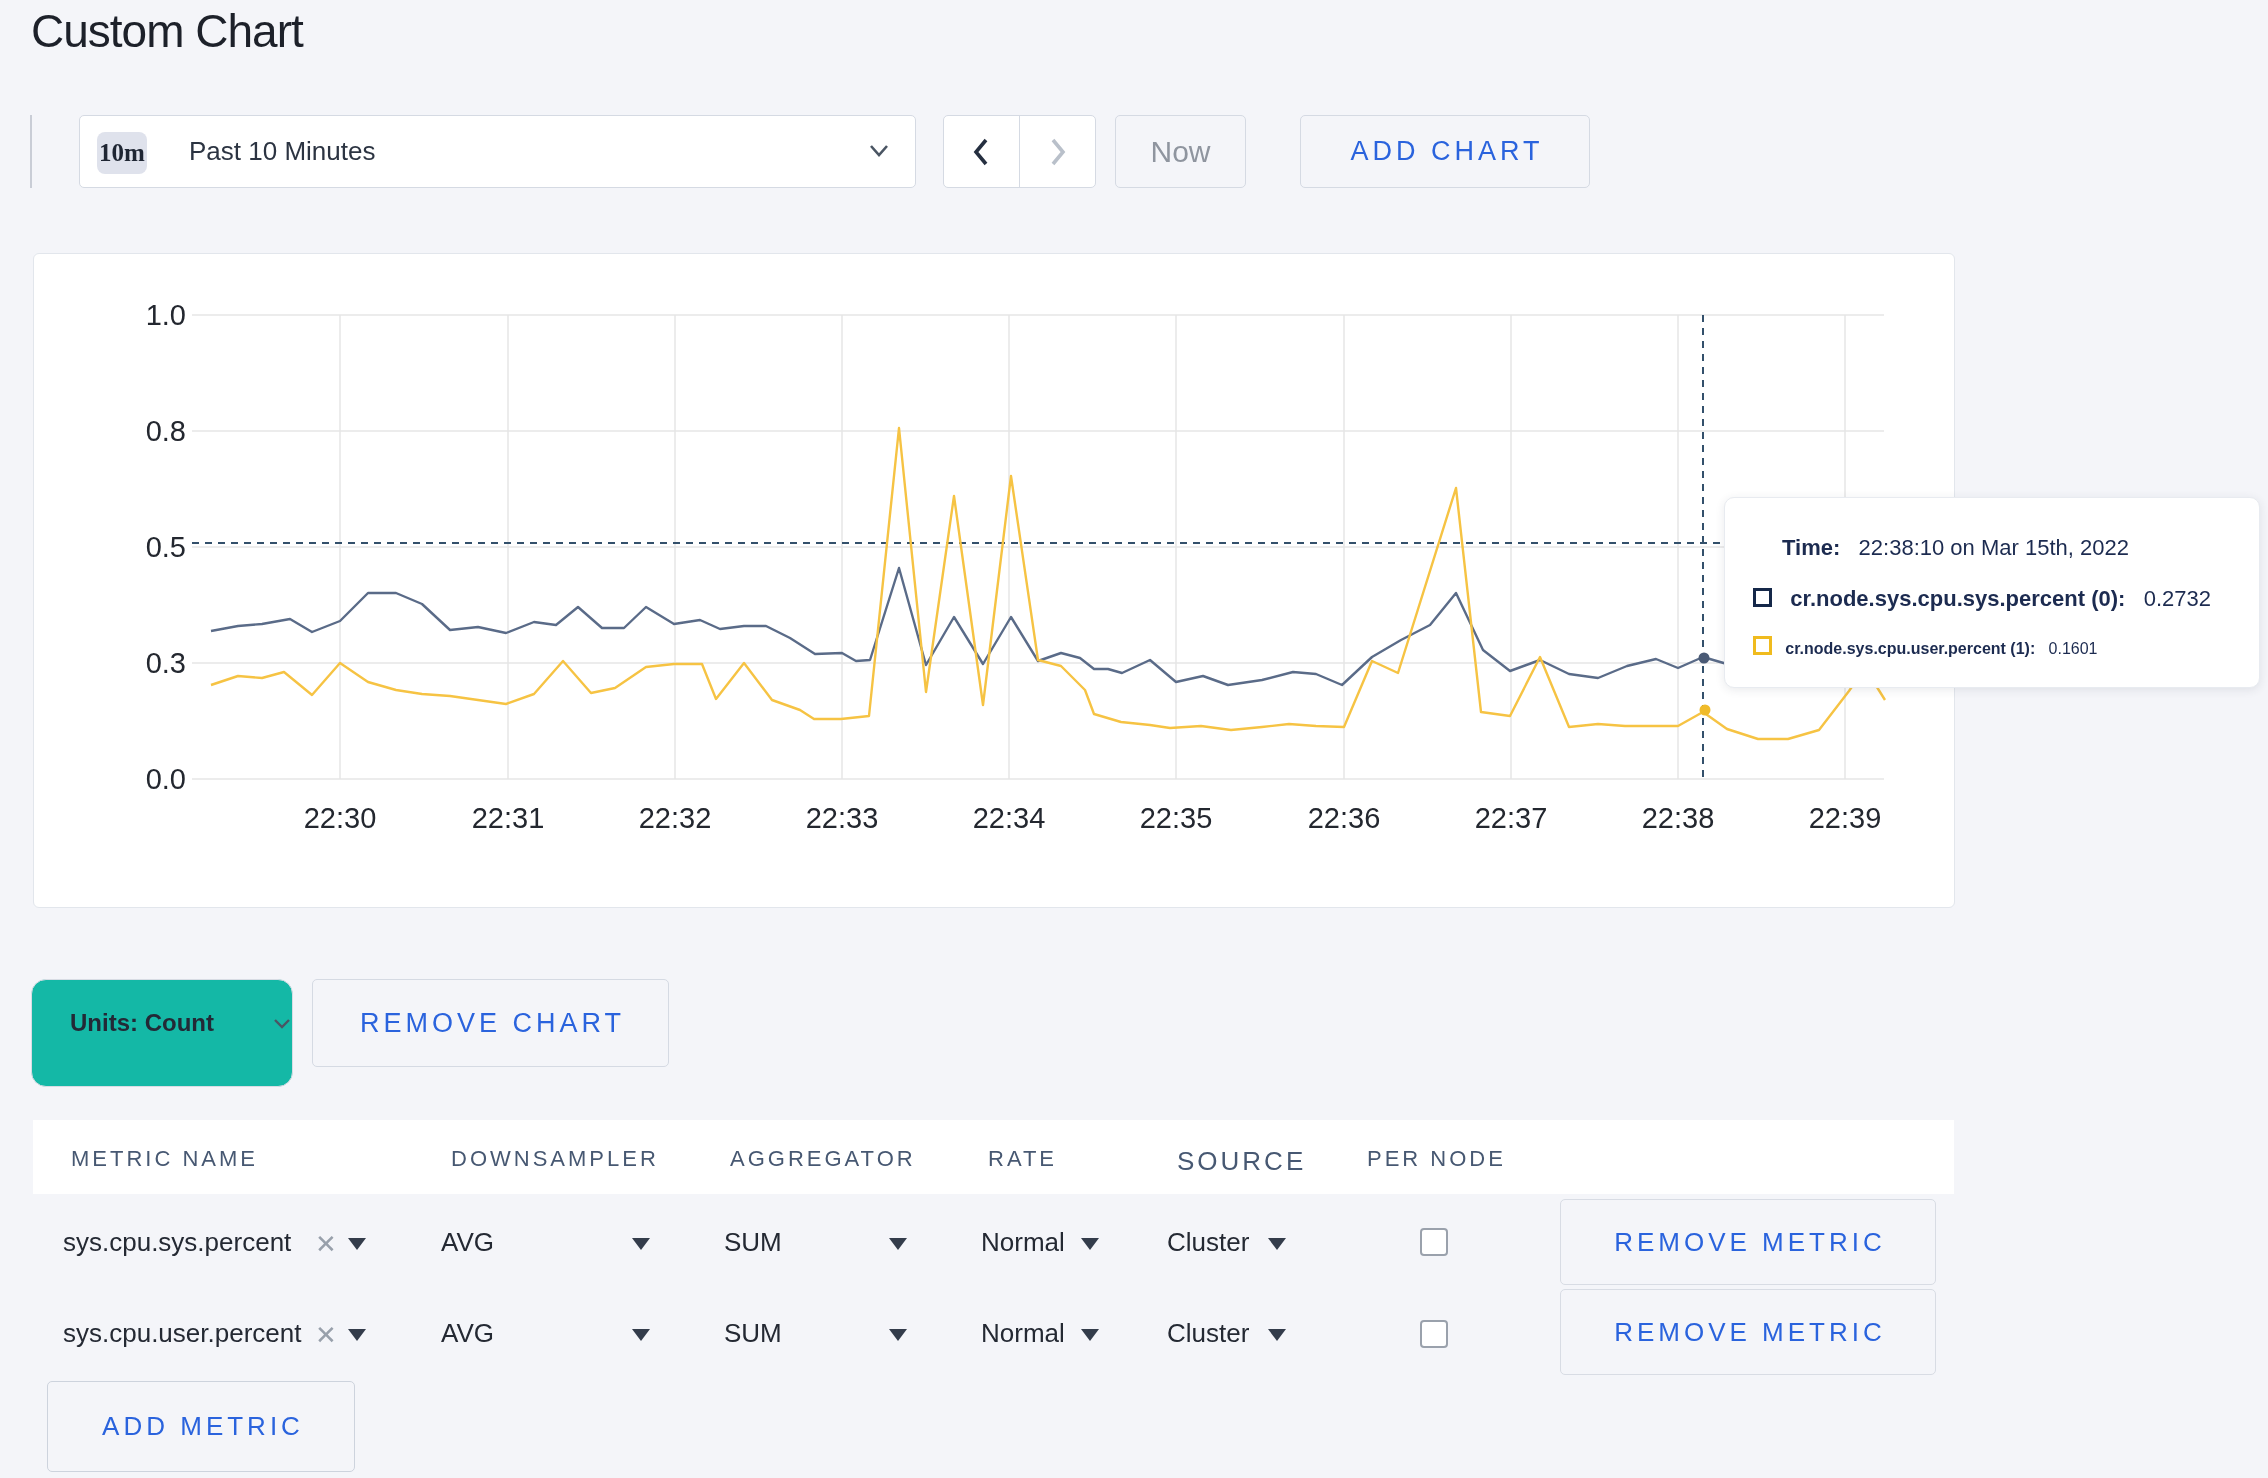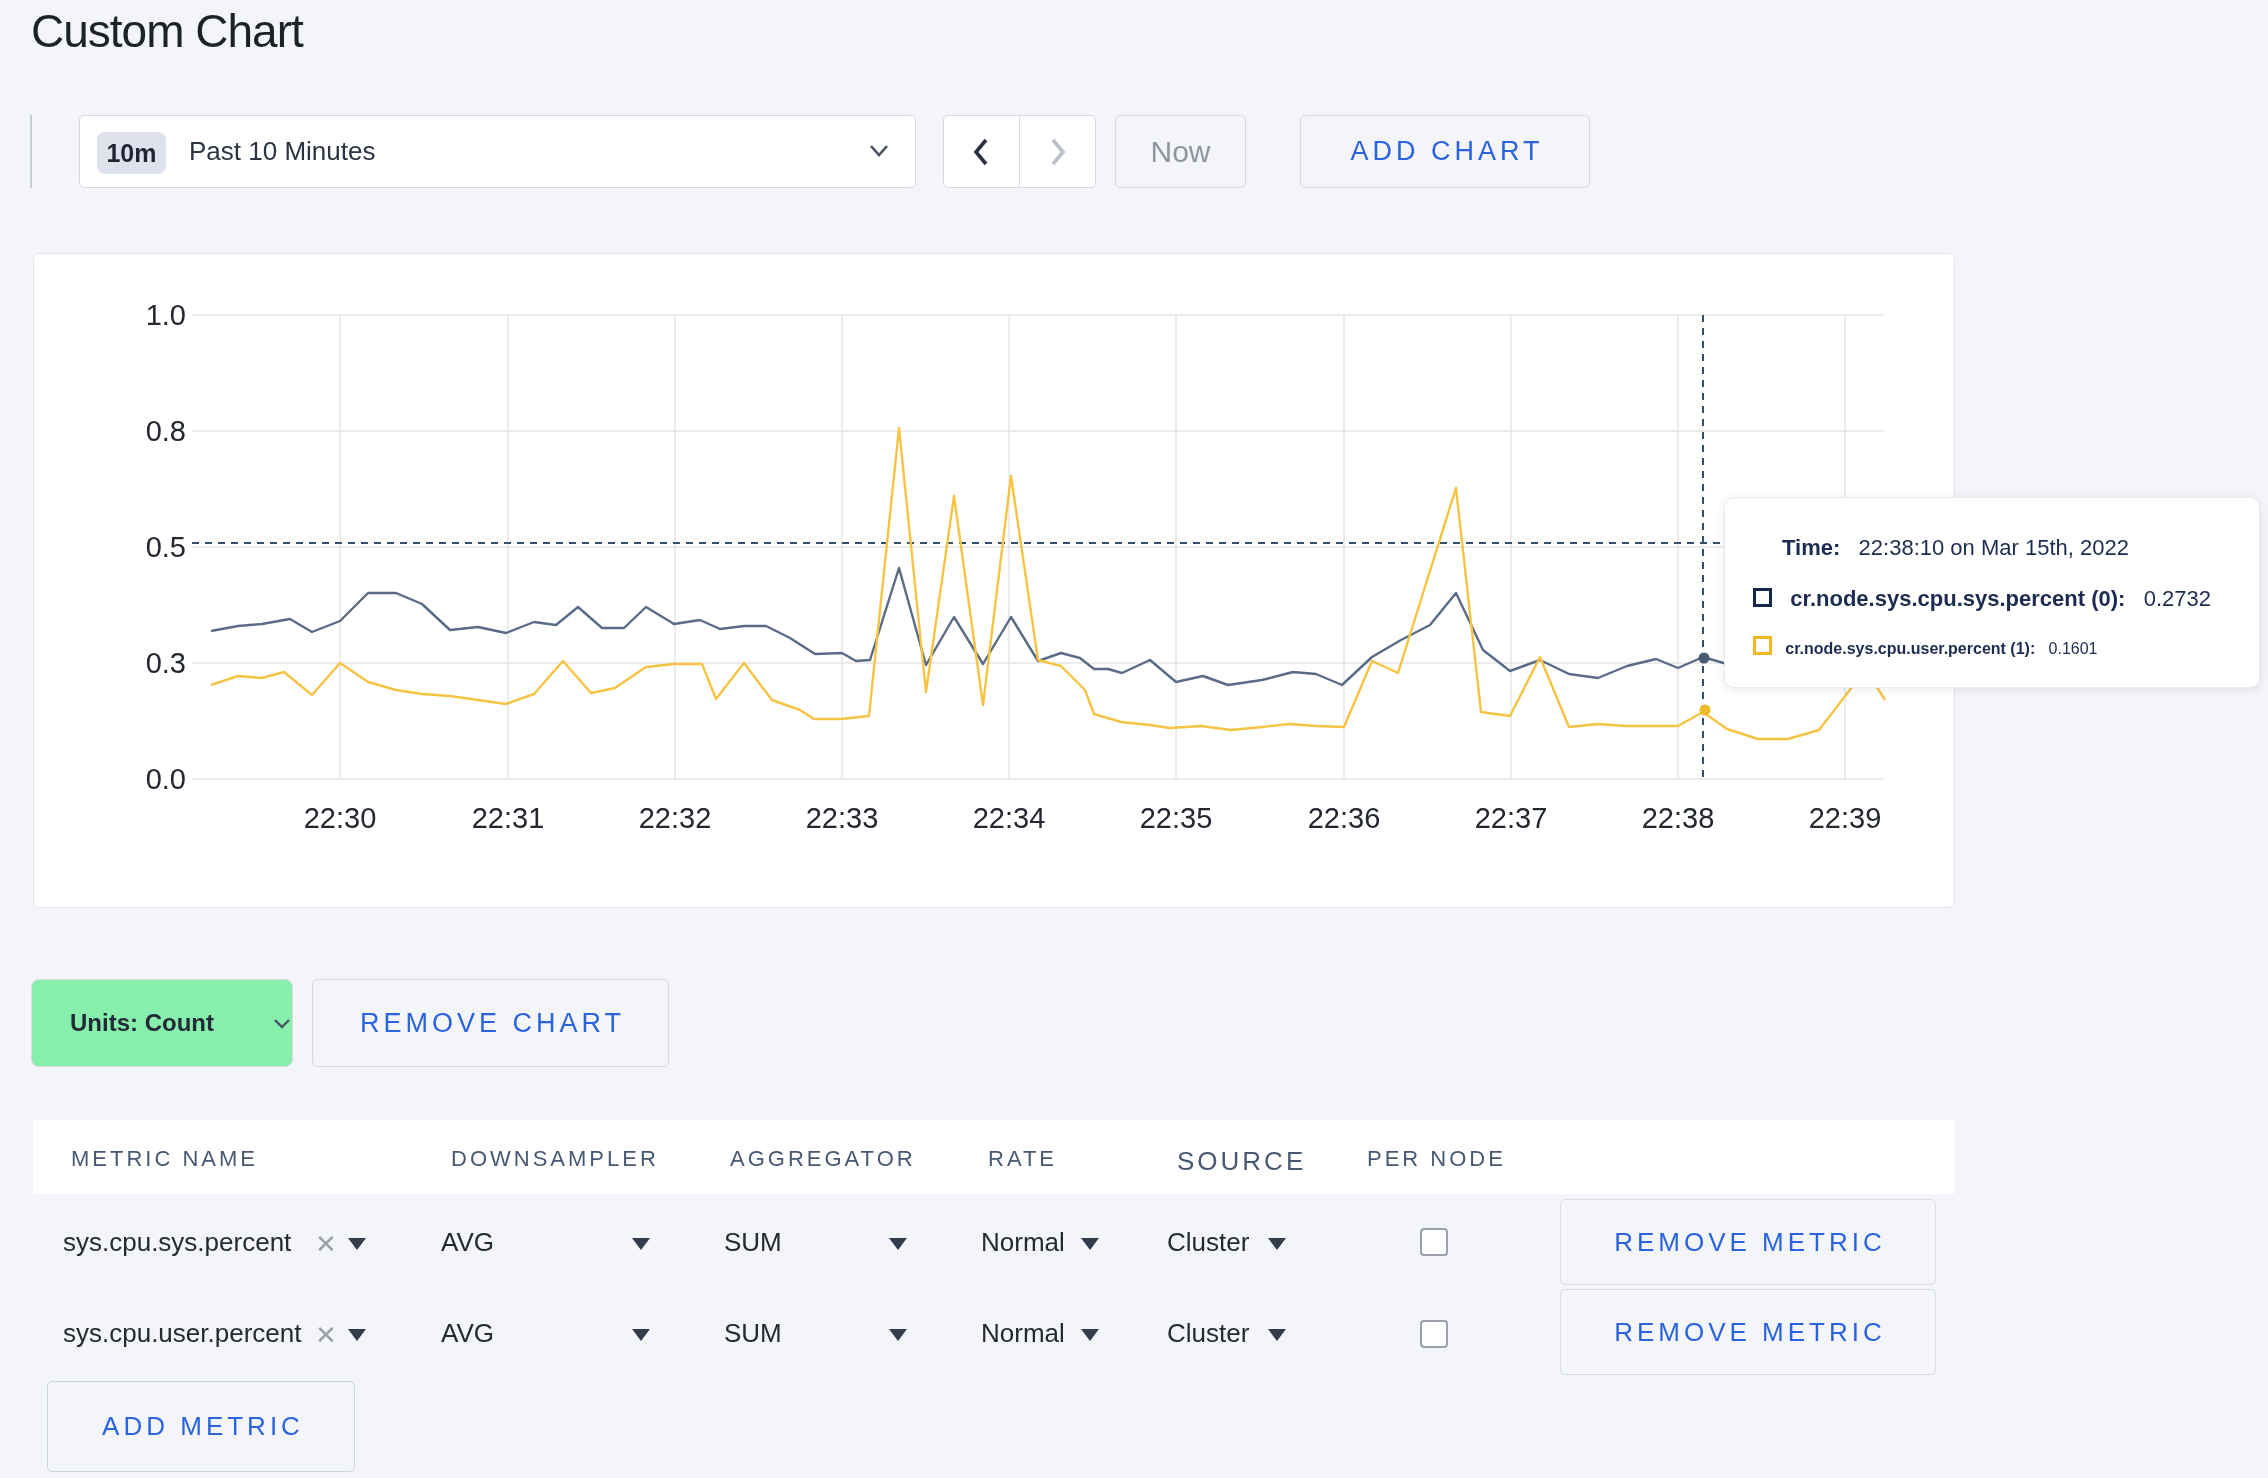--- a/index.html
+++ b/index.html
@@ -9,21 +9,21 @@
   .bluetxt{color:#2a63dd;letter-spacing:4px;font-size:27px;}
   .tri{display:inline-block;width:0;height:0;border-left:9px solid transparent;border-right:9px solid transparent;border-top:12px solid #333c4b;position:absolute;}
 </style>
 </head>
 <body>
 
 <div class="abs" style="left:31px;top:4px;font-size:46px;letter-spacing:-1px;color:#1d212a;font-weight:400;">Custom Chart</div>
 
 <div class="abs" style="left:30px;top:115px;width:2px;height:73px;background:#c9cdd6;"></div>
 <div class="abs" style="left:79px;top:115px;width:837px;height:73px;background:#fff;border:1px solid #d5dae3;border-radius:5px;box-sizing:border-box;">
-  <div class="abs" style="left:17px;top:16px;width:69px;height:42px;background:#dfe2ec;border-radius:8px;display:flex;align-items:center;justify-content:center;font-weight:700;font-size:25px;color:#1f2633;">10m</div>
+  <div class="abs" style="left:17px;top:16px;width:50px;height:42px;background:#dfe2ec;border-radius:8px;display:flex;align-items:center;justify-content:center;font-weight:700;font-size:25px;color:#1f2633;font-family:Liberation Serif, serif;">10m</div>
   <div class="abs" style="left:109px;top:0;height:71px;display:flex;align-items:center;font-size:26px;color:#2c3442;">Past 10 Minutes</div>
   <svg class="abs" style="left:789px;top:28px;" width="20" height="14" viewBox="0 0 20 14">
       <polyline points="2,2 10,11 18,2" fill="none" stroke="#4a5563" stroke-width="2.6"></polyline>
     </svg>
 </div>
 <div class="abs" style="left:943px;top:115px;width:153px;height:73px;background:#fff;border:1px solid #d5dae3;border-radius:5px;box-sizing:border-box;">
   <div class="abs" style="left:75px;top:0;width:1px;height:71px;background:#d5dae3;"></div>
   <svg class="abs" style="left:26px;top:21px;" width="22" height="30" viewBox="0 0 22 30">
       <polyline points="16,3 6,15 16,27" fill="none" stroke="#252f40" stroke-width="3.6"></polyline>
     </svg>
@@ -91,21 +91,21 @@
   <div class="abs" style="left:28px;top:88px;font-size:22px;color:#1c2b50;white-space:nowrap;">
     <span style="display:inline-block;width:13px;height:13px;border:3px solid #152849;background:#fff;vertical-align:-1px;"></span>
     <b>&nbsp;&nbsp;cr.node.sys.cpu.sys.percent (0):</b>&nbsp;&nbsp; 0.2732
   </div>
   <div class="abs" style="left:28px;top:138px;font-size:16px;color:#1c2b50;white-space:nowrap;">
     <span style="display:inline-block;width:13px;height:13px;border:3px solid #f0bb1e;background:#fff;vertical-align:-1px;"></span>
     <b>&nbsp;&nbsp;cr.node.sys.cpu.user.percent (1):</b>&nbsp;&nbsp; 0.1601
   </div>
 </div>
 
-<div class="abs" style="left:31px;top:979px;width:262px;height:88px;background:#86efac;border:1px solid #d8dce4;border-radius:8px;box-sizing:border-box;">
+<div class="abs" style="left:31px;top:979px;width:262px;height:108px;background:#14b8a6;border:1px solid #d8dce4;border-radius:15px;box-sizing:border-box;">
   <div class="abs" style="left:38px;top:0;height:86px;display:flex;align-items:center;font-size:24px;font-weight:700;color:#232936;">Units: Count</div>
   <svg class="abs" style="left:241px;top:38px;" width="18" height="12" viewBox="0 0 18 12">
       <polyline points="2,2 9,9 16,2" fill="none" stroke="#4a5563" stroke-width="2.4"></polyline>
     </svg>
 </div>
 <div class="btn" style="left:312px;top:979px;width:357px;height:88px;">
     <span class="bluetxt" style="margin-right:-4px;">REMOVE CHART</span>
   </div>
 
 <div class="abs" style="left:33px;top:1120px;width:1921px;height:74px;background:#fff;"></div>

